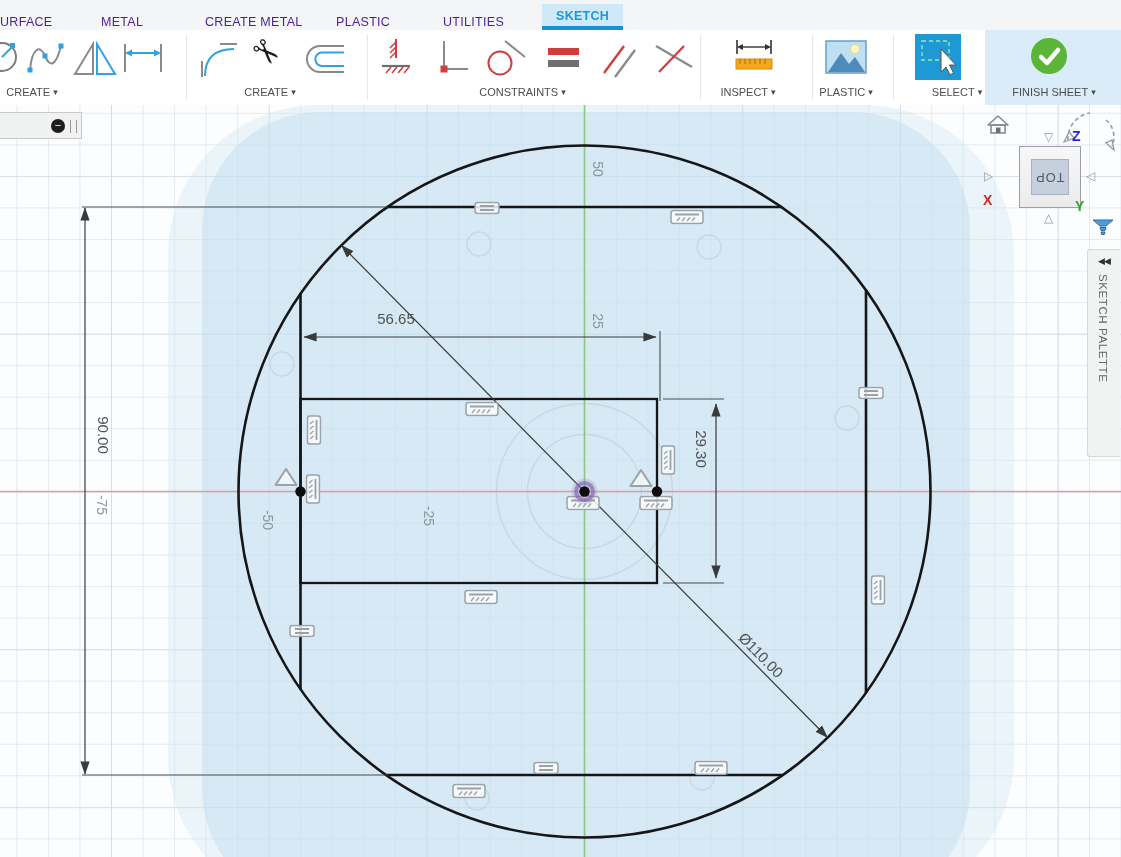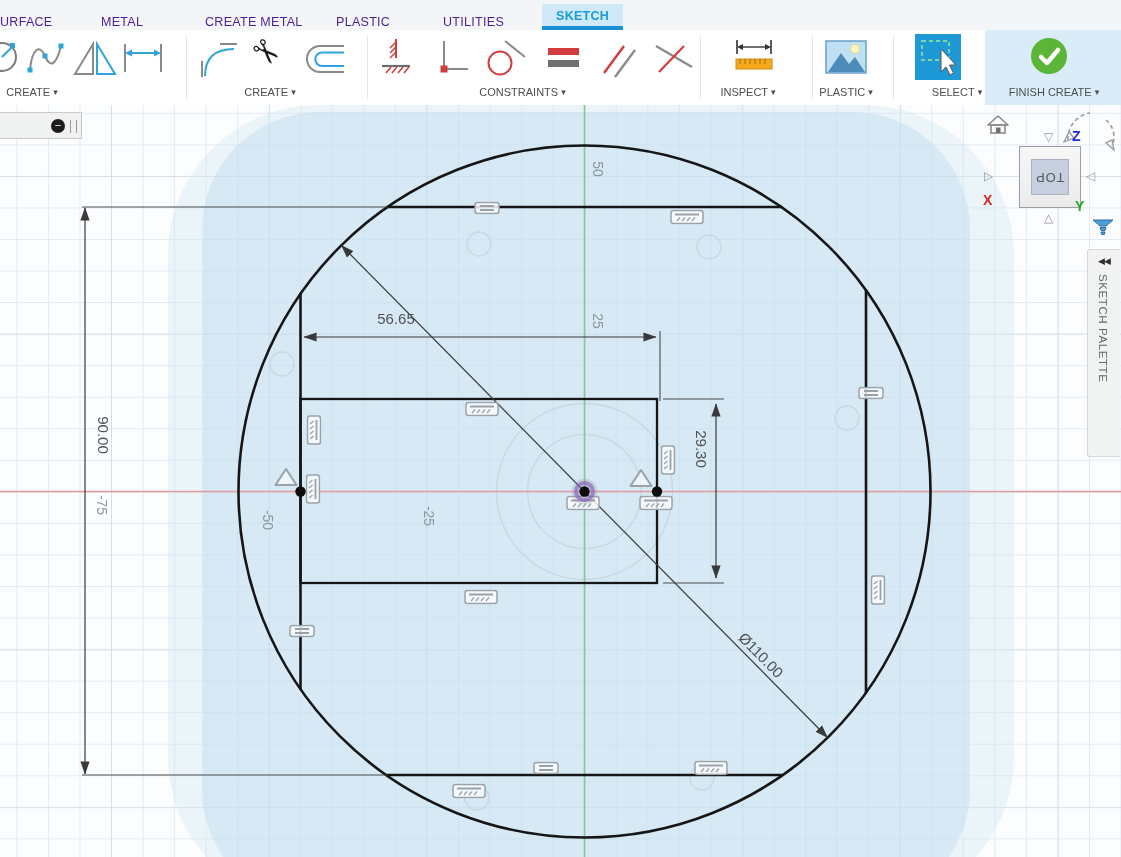--- a/index.html
+++ b/index.html
@@ -210,21 +210,21 @@
       <path d="M10,19 L16,25 L27,12" stroke="#fff" stroke-width="4.5" fill="none" stroke-linecap="round" stroke-linejoin="round"></path>
       </svg>
   </div>
 
   <div class="grouplabel" style="left:0px;width:64px"><span>CREATE</span><span class="caret"></span></div>
   <div class="grouplabel" style="left:210px;width:120px"><span>CREATE</span><span class="caret"></span></div>
   <div class="grouplabel" style="left:455px;width:135px"><span>CONSTRAINTS</span><span class="caret"></span></div>
   <div class="grouplabel" style="left:706px;width:84px"><span>INSPECT</span><span class="caret"></span></div>
   <div class="grouplabel" style="left:812px;width:68px"><span>PLASTIC</span><span class="caret"></span></div>
   <div class="grouplabel" style="left:916px;width:82px"><span>SELECT</span><span class="caret"></span></div>
-  <div class="grouplabel" style="left:993px;width:122px"><span>FINISH CREATE</span><span class="caret"></span></div>
+  <div class="grouplabel" style="left:993px;width:122px"><span>FINISH SHEET</span><span class="caret"></span></div>
 </div>
 
 <div class="canvas">
   <div class="hl hl-outer"></div>
   <div class="hl hl-inner"></div>
 
   <svg class="geo" width="1121" height="752" viewBox="0 0 1121 752">
     <defs>
       <marker id="arr" viewBox="0 0 10 8" refX="9.5" refY="4" markerWidth="11" markerHeight="9" orient="auto">
         <path d="M0,0.5 L10,4 L0,7.5 Z" fill="#3a3a3a"></path>

